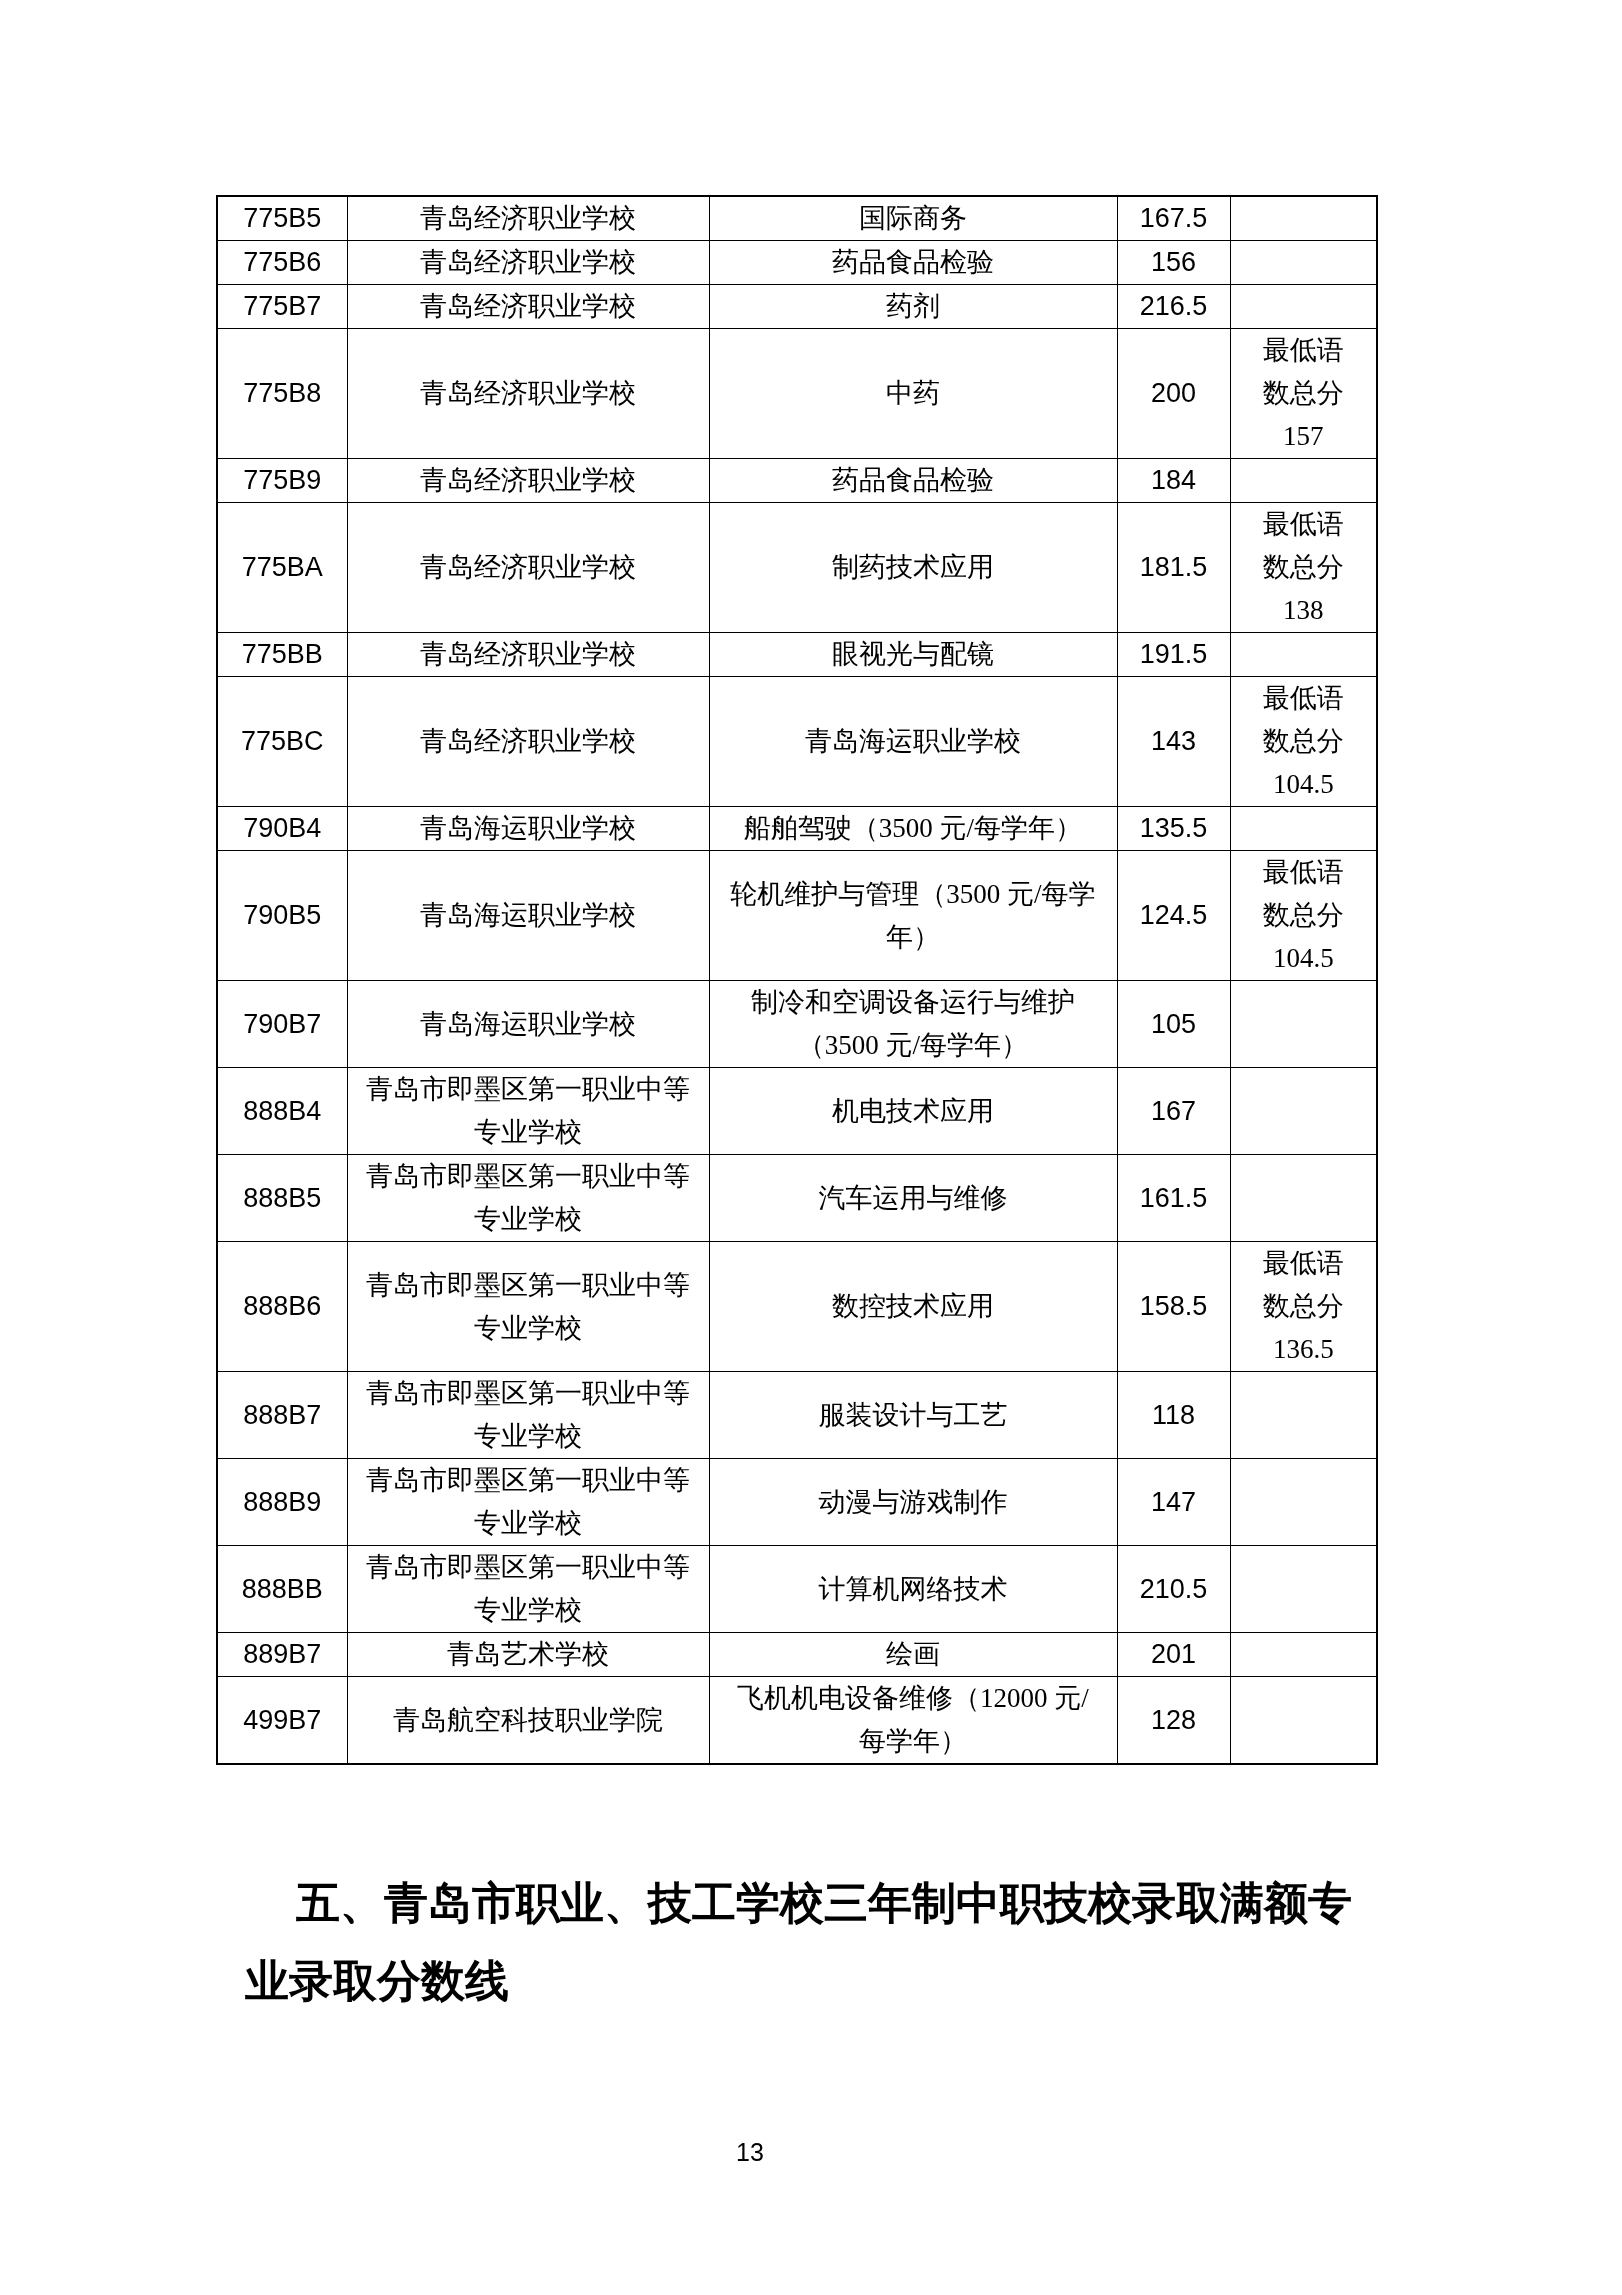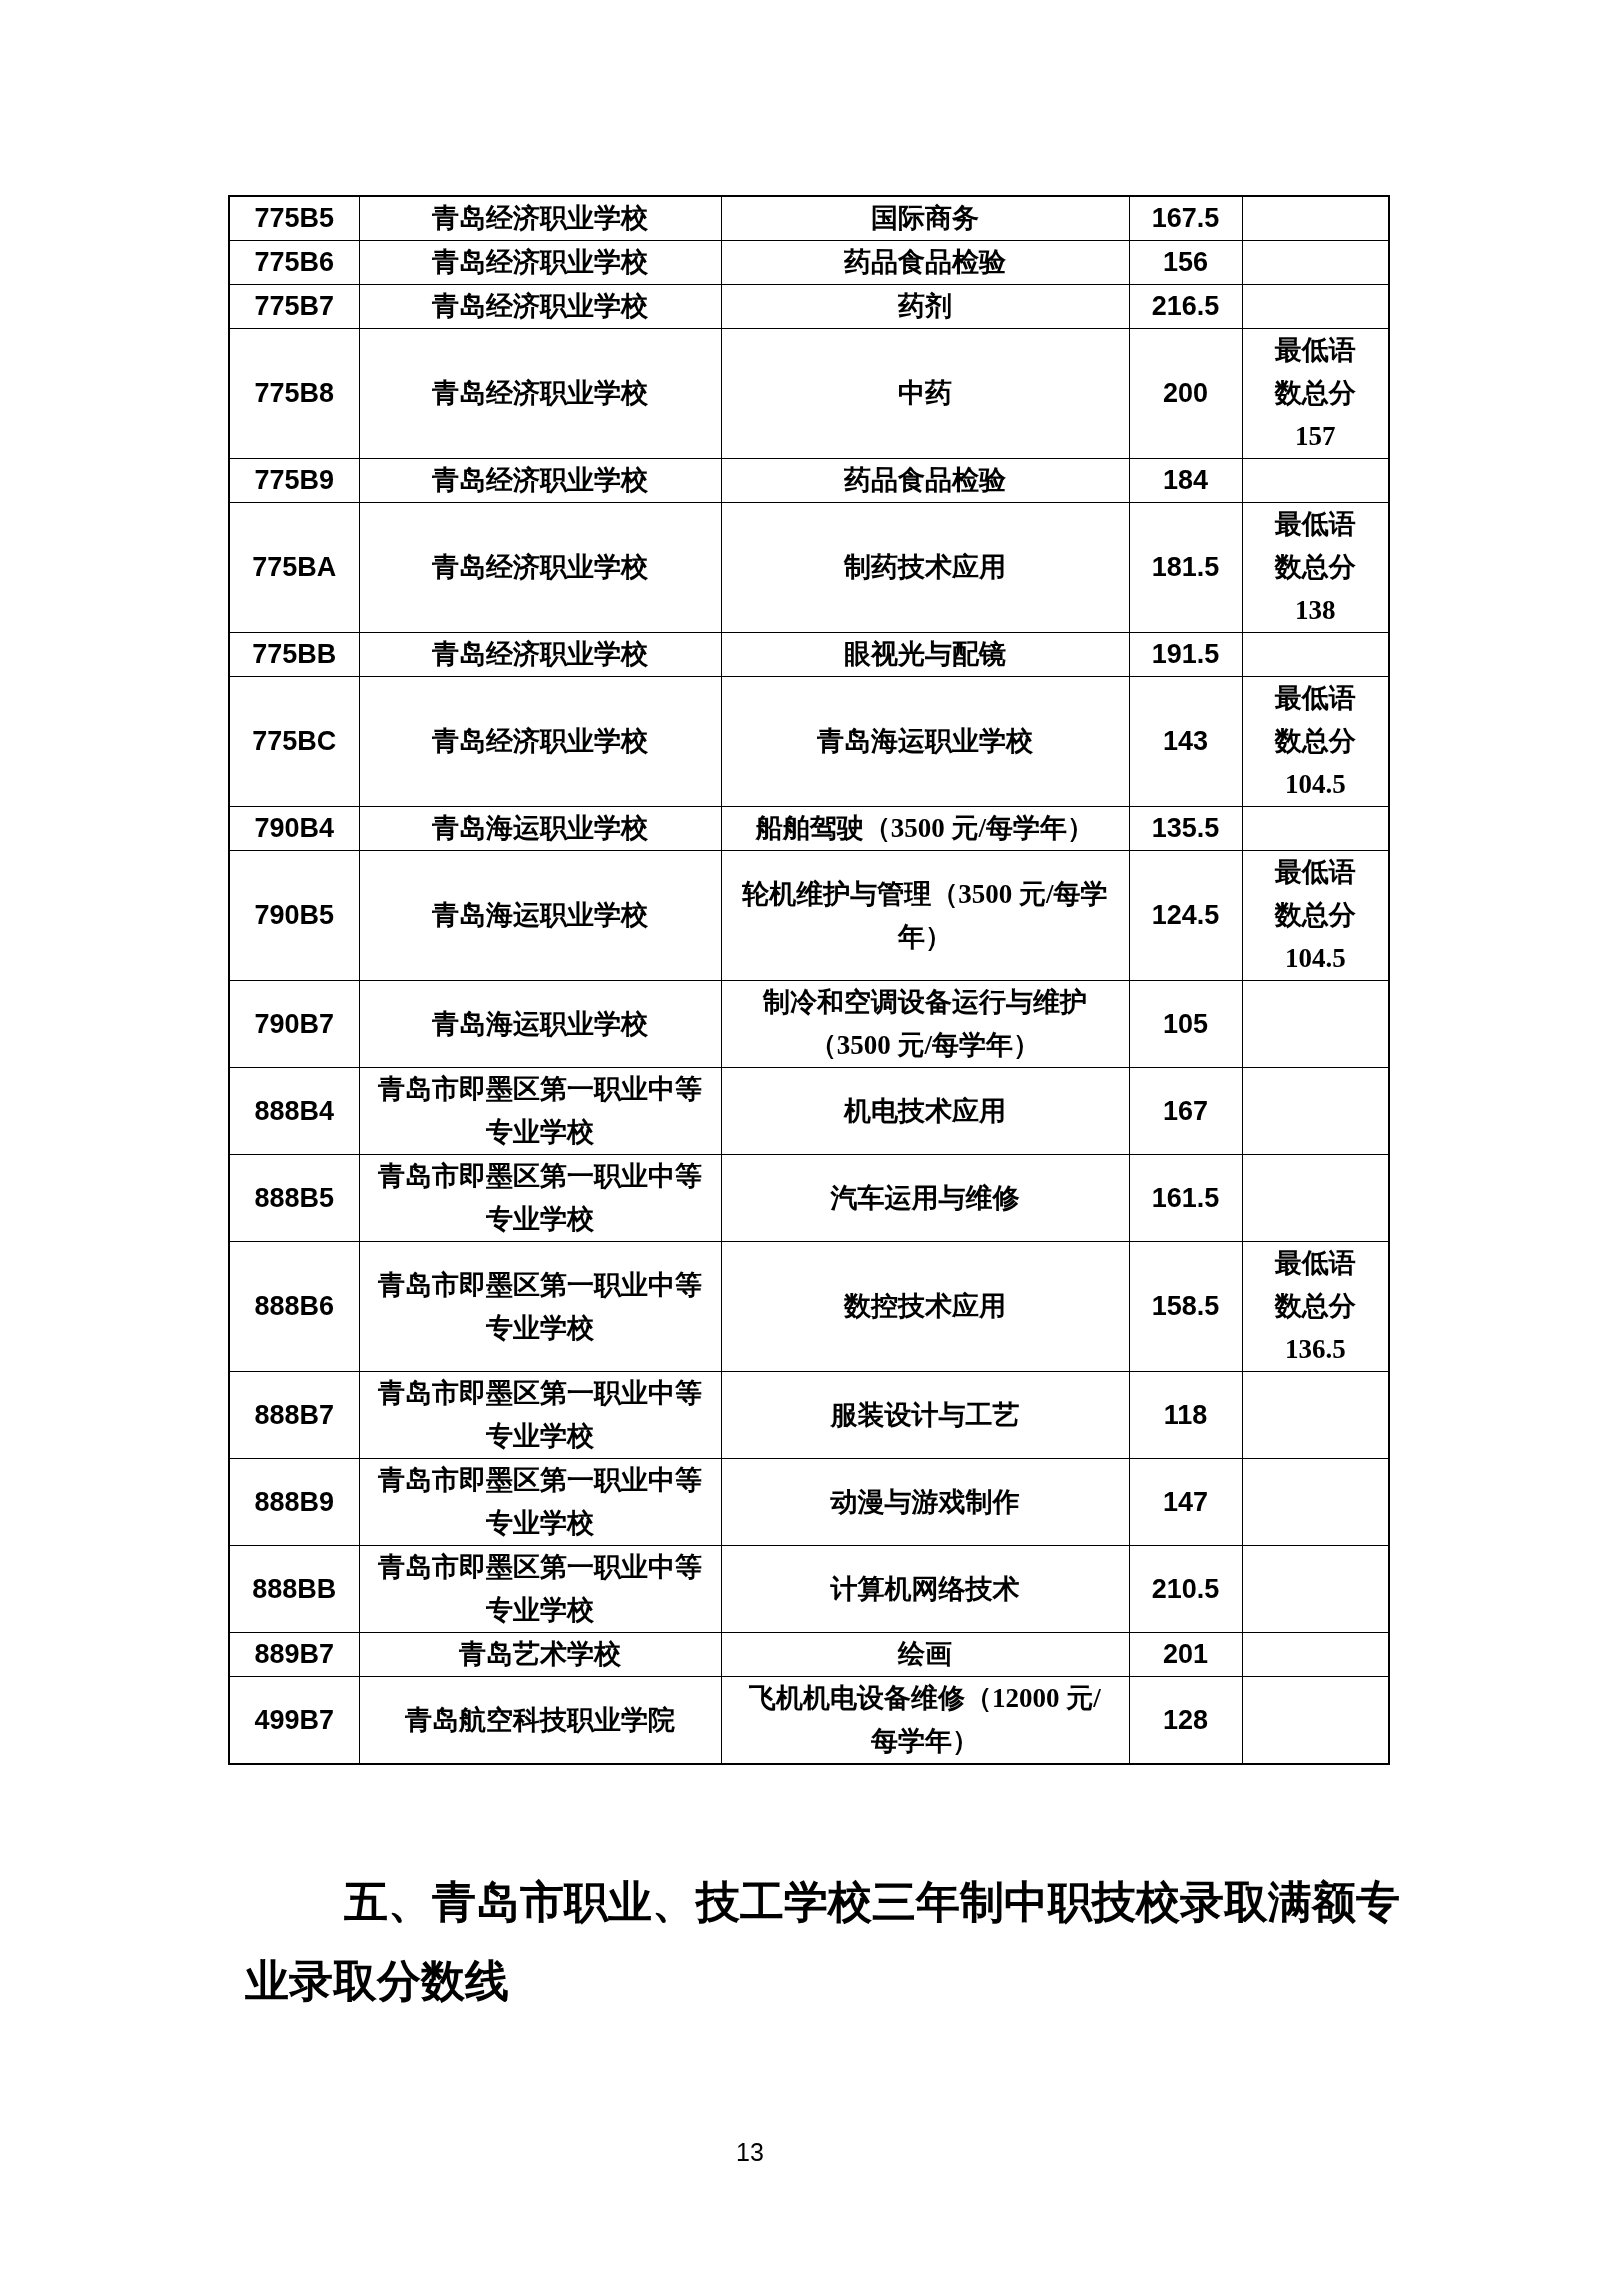--- a/index.html
+++ b/index.html
@@ -8,23 +8,22 @@
     position: relative;
     width: 1623px;
     height: 2295px;
     font-family: "Liberation Serif", "DejaVu Serif", serif;
     color: #000000;
     overflow: hidden;
   }
 
   .score-table-wrap {
     position: absolute;
-    left: 228px;
+    left: 216px;
     top: 195px;
-    font-weight: bold;
   }
 
   table.score-table {
     border-collapse: collapse;
     table-layout: fixed;
     width: 1160px;
     border: 2.5px solid #000000;
   }
   table.score-table td {
     border: 1.7px solid #000000;
@@ -59,21 +58,21 @@
     position: absolute;
     left: 244px;
     top: 1864px;
     width: 1183px;
     font-family: "Liberation Sans", "DejaVu Sans", sans-serif;
     font-weight: 700;
     font-size: 44px;
     line-height: 78px;
     color: #000000;
   }
-  .section-heading .line1 { margin-left: 100px; font-family: Liberation Serif, serif; }
+  .section-heading .line1 { margin-left: 52px; }
   .section-heading .line2 { margin-left: 1px; }
 
   .page-number {
     position: absolute;
     left: 0;
     top: 2137px;
     width: 1500px;
     text-align: center;
     font-family: "Liberation Sans", "DejaVu Sans", sans-serif;
     font-size: 25px;

